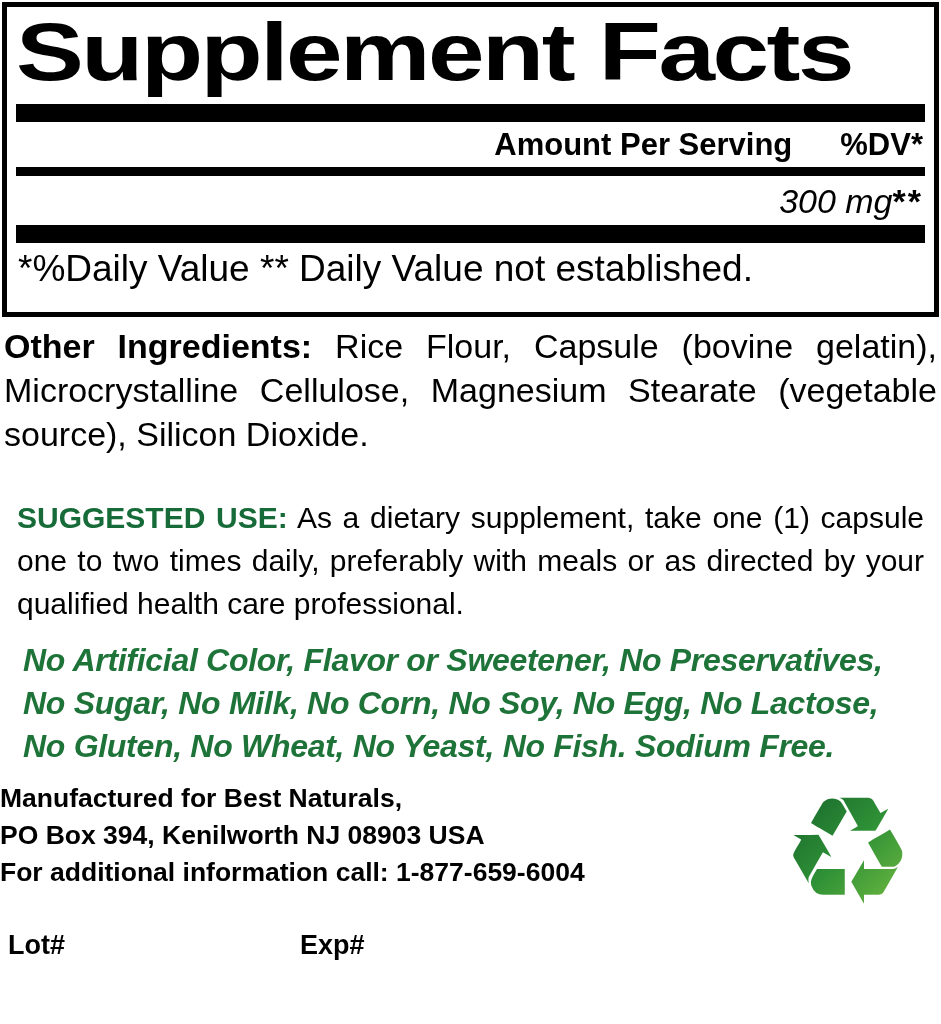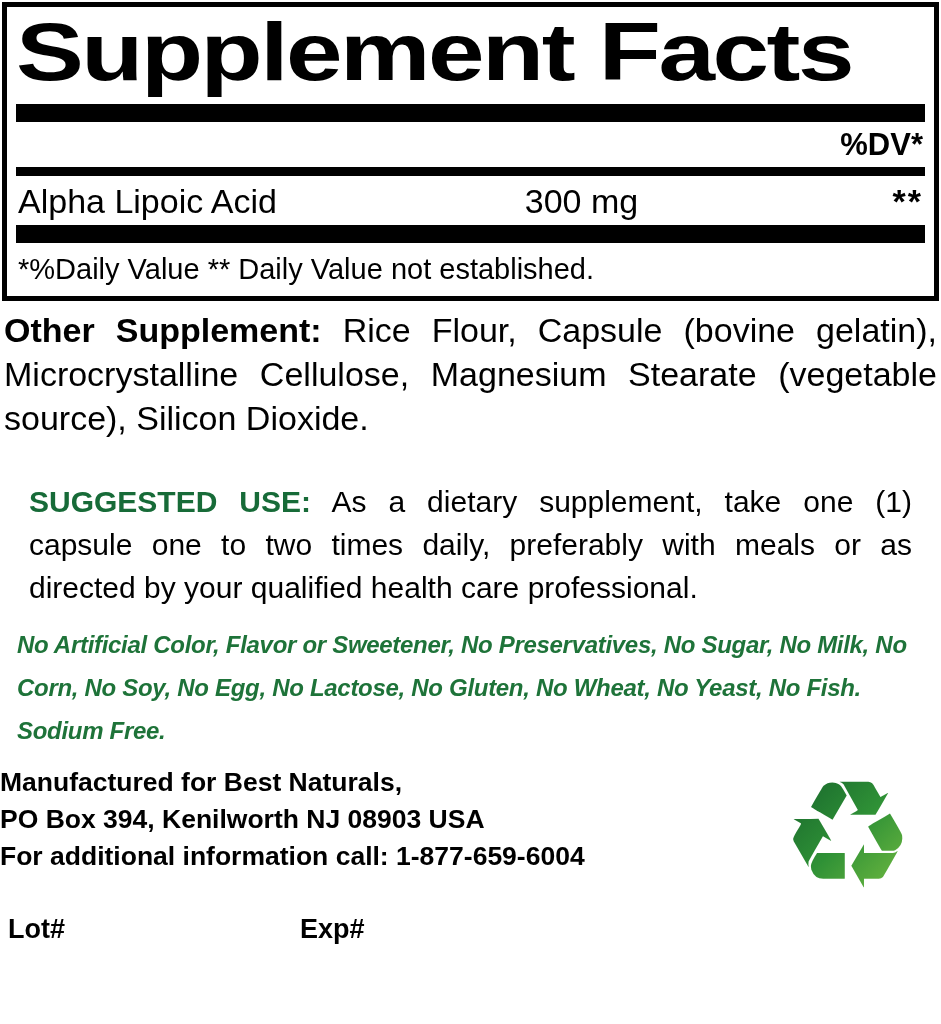--- a/index.html
+++ b/index.html
@@ -15,21 +15,21 @@
   html,body{margin:0;padding:0;}
   body{
     width:941px;height:1024px;overflow:hidden;
     background:var(--paper);color:var(--ink);
     font-family:"Liberation Sans",sans-serif;
   }
   
   .panel{
     margin:2px 2px 0;
     border:5px solid var(--ink);
-    padding:4px 9px 0;
+    padding:4px 9px 16px;
   }
   .panel-title{
     margin:2px 0 6px;
     font-size:82px;font-weight:bold;letter-spacing:-2px;line-height:0.94;
     white-space:nowrap;display:inline-block;
     transform:scaleX(1.24);transform-origin:0 55%;
   }
   .serv-line{font-size:34px;line-height:45px;}
   .bar{background:var(--ink);}
   .bar-thick{height:18px;margin-top:8px;}
@@ -37,38 +37,38 @@
   .bar-thin{height:9px;margin-top:2px;}
   .hdr-row{
     display:flex;justify-content:flex-end;gap:48px;
     padding:6px 2px 3px;font-weight:bold;font-size:31px;line-height:34px;
   }
   .ing-row{
     display:flex;align-items:flex-start;
     font-size:34px;line-height:39px;padding:6px 2px 4px;
   }
   .ing-name{flex:0 0 56%;}
-  .ing-amt{flex:1 1 auto;text-align:left;}
+  .ing-amt{flex:1 1 auto;text-align:right;font-style:italic;}
   .ing-dv{font-weight:bold;letter-spacing:2px;}
-  .footnote{font-size:29px;line-height:38px;padding:7px 2px 8px;}
+  .footnote{font-size:37px;line-height:38px;padding:7px 2px 8px;}
   
   .other{
     margin:7px 4px 0;font-size:34px;line-height:44px;text-align:justify;
   }
   .other b{font-weight:bold;}
   
   .use{
-    margin:40px 12px 0;padding:0 17px;
+    margin:40px 0 0;padding:0 17px;
     font-size:30px;line-height:43px;text-align:justify;
   }
   .use b{color:var(--green-heading,#176b38);font-weight:bold;}
   
   .claims{
-    margin:14px 0 0;padding:0 17px;
-    font-size:24px;font-weight:bold;font-style:italic;line-height:43px;
+    margin:14px 0 0;padding:0 23px;
+    font-size:32px;font-weight:bold;font-style:italic;line-height:43px;
     color:var(--green-claims,#1e7339);letter-spacing:-0.3px;
   }
   
   .bottom{position:relative;margin-top:8px;height:152px;}
   .mfg{
     width:730px;text-align:left;font-weight:bold;
     font-size:26.5px;line-height:37px;padding-top:4px;
   }
   .recycle{
     position:absolute;right:26px;top:0;
@@ -90,37 +90,37 @@
 <body>
 
 <div>
 
   <section class="panel">
     <h1 class="panel-title">Supplement Facts</h1>
 
     <div class="bar bar-thick"></div>
 
     <div class="hdr-row">
+      <span>Amount Per Serving</span>
       <span>%DV*</span>
     </div>
 
     <div class="bar bar-thin"></div>
 
     <div class="ing-row">
-      <span class="ing-name">Alpha Lipoic Acid</span>
       <span class="ing-amt">300 mg</span>
       <span class="ing-dv">**</span>
     </div>
 
     <div class="bar bar-thick-2"></div>
 
     <div class="footnote">*%Daily Value ** Daily Value not established.</div>
   </section>
 
-  <p class="other"><b>Other Supplement:</b> <span>Rice Flour, Capsule (bovine gelatin), Microcrystalline Cellulose, Magnesium Stearate (vegetable source), Silicon Dioxide.</span></p>
+  <p class="other"><b>Other Ingredients:</b> <span>Rice Flour, Capsule (bovine gelatin), Microcrystalline Cellulose, Magnesium Stearate (vegetable source), Silicon Dioxide.</span></p>
 
   <p class="use"><b>SUGGESTED USE:</b> <span>As a dietary supplement, take one (1) capsule one to two times daily, preferably with meals or as directed by your qualified health care professional.</span></p>
 
   <p class="claims">No Artificial Color, Flavor or Sweetener, No Preservatives, No Sugar, No Milk, No Corn, No Soy, No Egg, No Lactose, No Gluten, No Wheat, No Yeast, No Fish. Sodium Free.</p>
 
   <div class="bottom">
     <div class="mfg">
       <div>Manufactured for Best Naturals,</div>
       <div>PO Box 394, Kenilworth NJ 08903 USA</div>
       <div>For additional information call: 1-877-659-6004</div>

